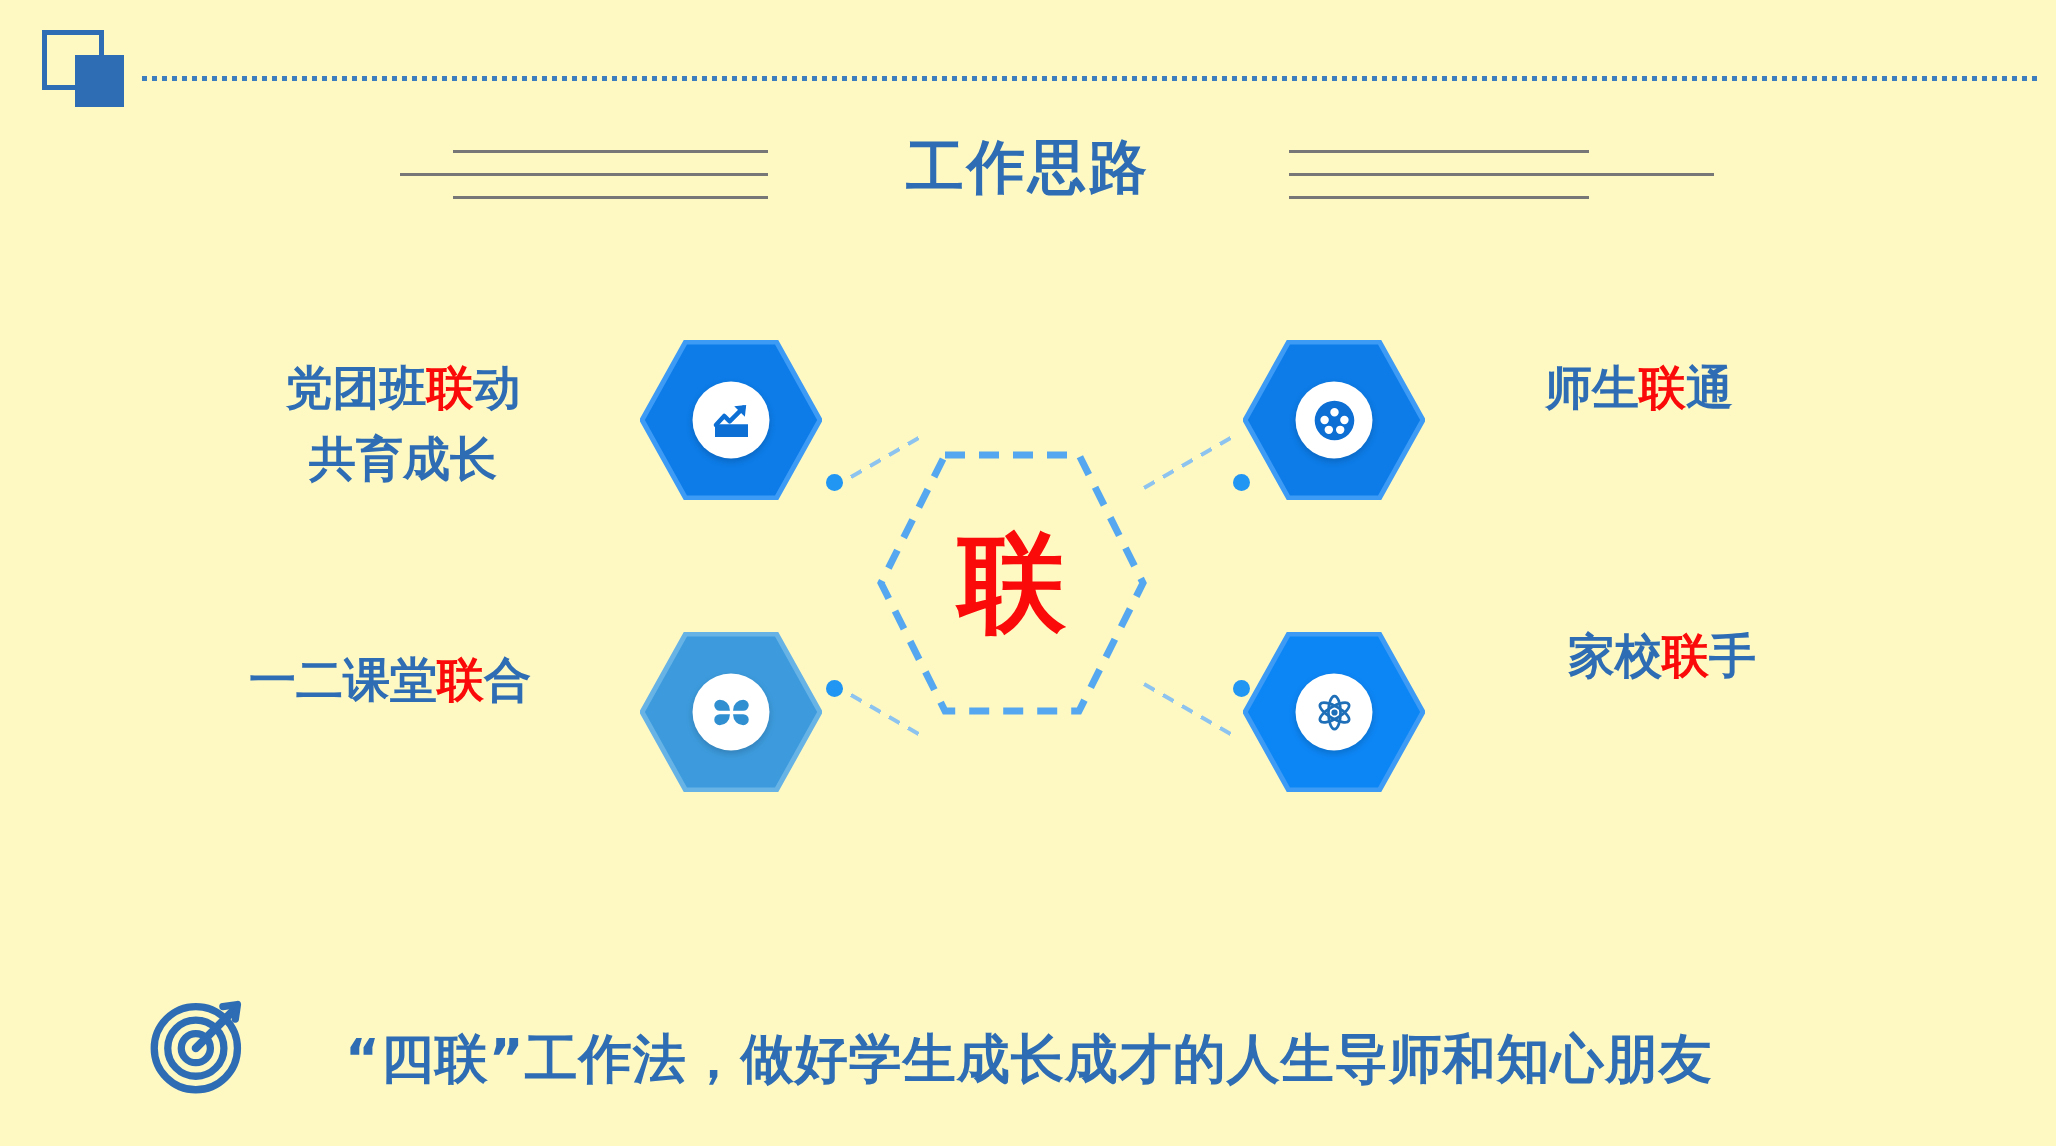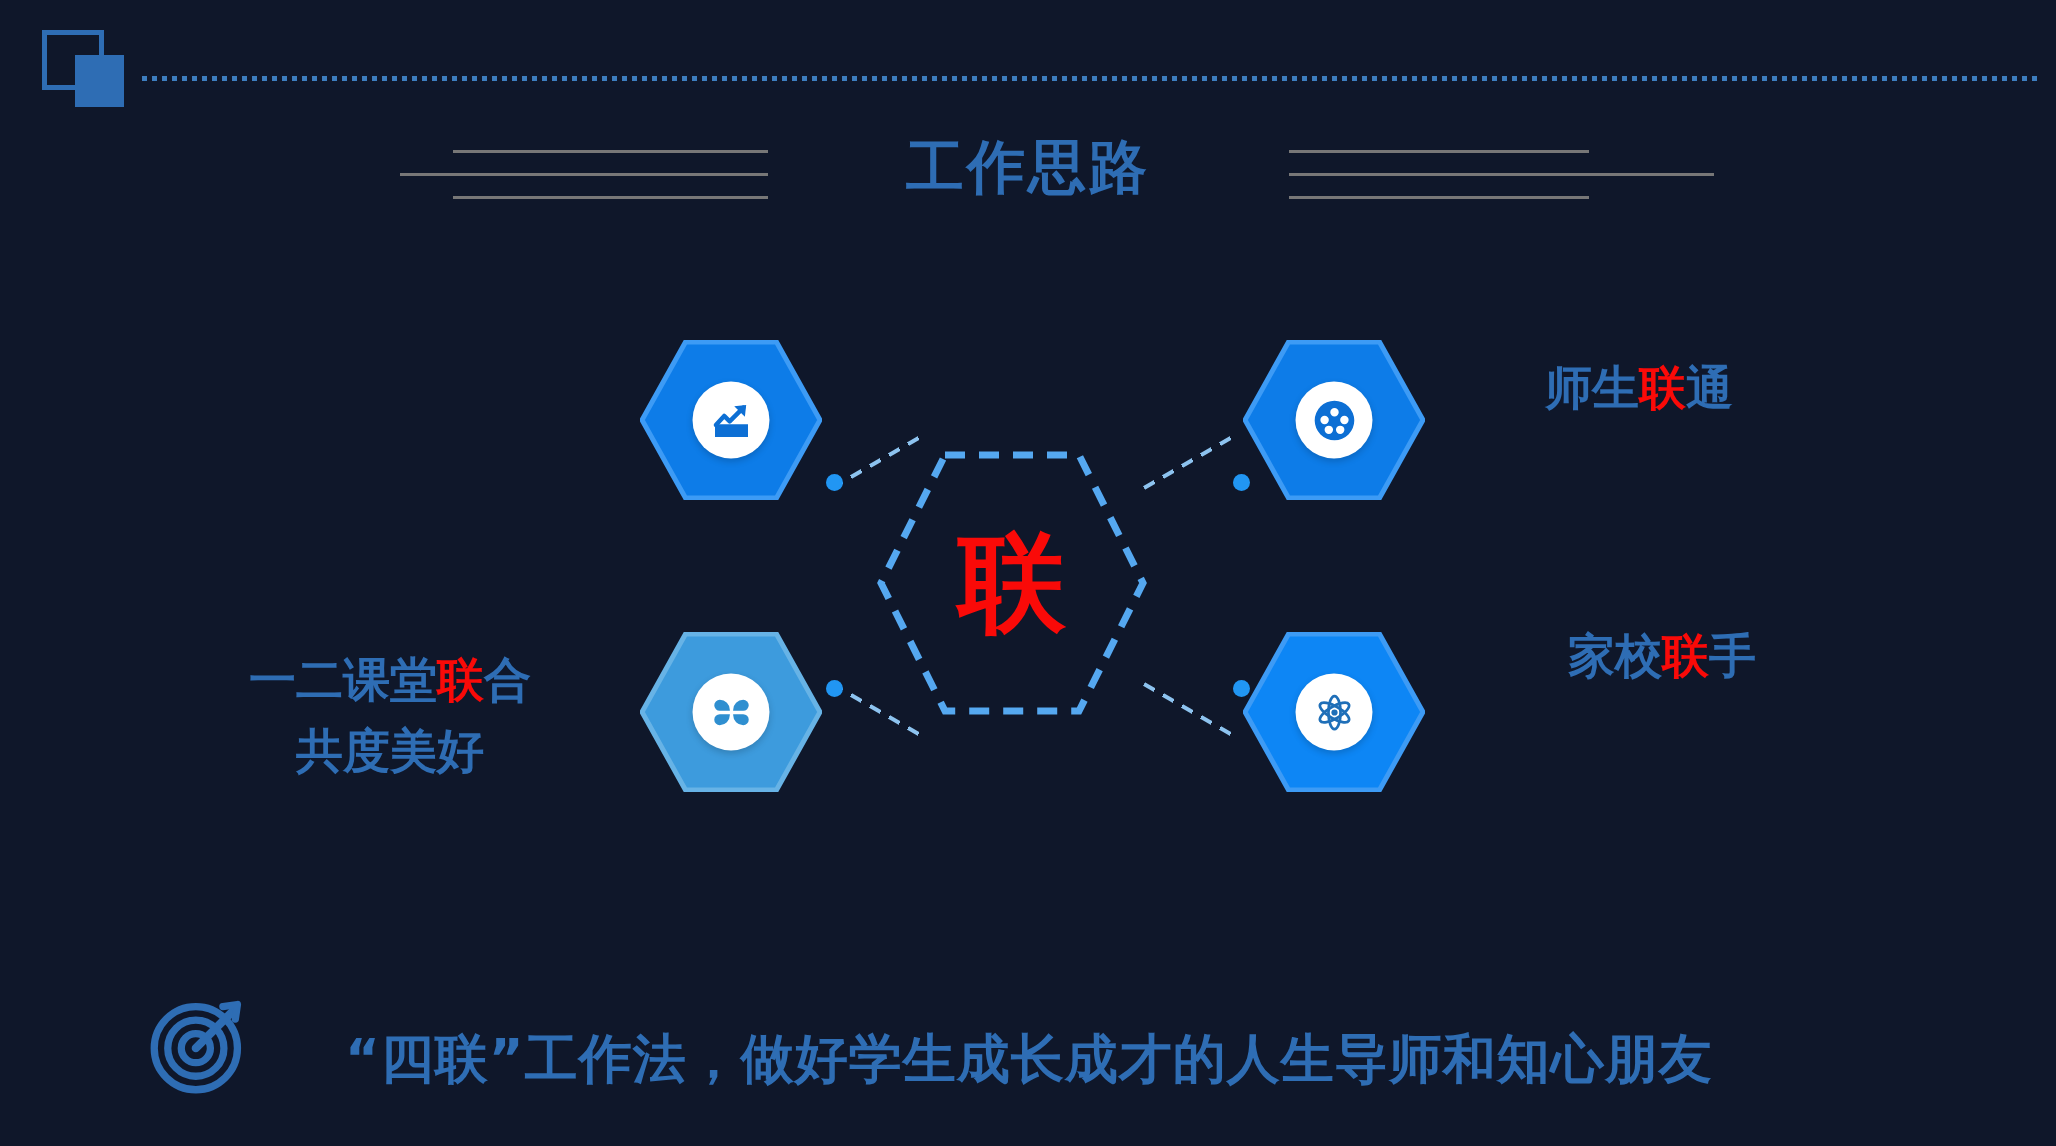--- a/index.html
+++ b/index.html
@@ -12,21 +12,21 @@
     height: 1146px;
     background: #f2f2f2;
     font-family: "Liberation Sans", "DejaVu Sans", sans-serif;
     overflow: hidden;
     position: relative;
   }
 
   .slide {
     position: absolute;
     inset: 0;
-    background: #0f172a;
+    background: #fef9c3;
   }
 
   
   .logo-mark {
     position: absolute;
     left: 42px;
     top: 30px;
     width: 110px;
     height: 80px;
   }
@@ -295,28 +295,31 @@
         <g fill="none" stroke="#1f6fb8" stroke-width="1.5">
           <ellipse cx="12" cy="12" rx="3.3" ry="9"></ellipse>
           <ellipse cx="12" cy="12" rx="3.3" ry="9" transform="rotate(60 12 12)"></ellipse>
           <ellipse cx="12" cy="12" rx="3.3" ry="9" transform="rotate(120 12 12)"></ellipse>
         </g>
         <circle cx="12" cy="12" r="1.7" fill="#1f6fb8"></circle>
       </svg>
     </div>
   </div>
 
+  <div class="qlabel q-tl">
+    <span>党团班</span><span class="hl">联</span><span>动</span>
+    <span class="l2">共育成长</span>
+  </div>
 
   <div class="qlabel q-tr">
     <span>师生</span><span class="hl">联</span><span>通</span>
   </div>
 
   <div class="qlabel q-bl">
     <span>一二课堂</span><span class="hl">联</span><span>合</span>
-    <span class="l2">共度美好</span>
   </div>
 
   <div class="qlabel q-br">
     <span>家校</span><span class="hl">联</span><span>手</span>
   </div>
 
   <div class="bottom-bar">
     <div class="target-icon">
       <svg viewBox="0 0 100 100">
         <g fill="none" stroke="#2e6db4">

